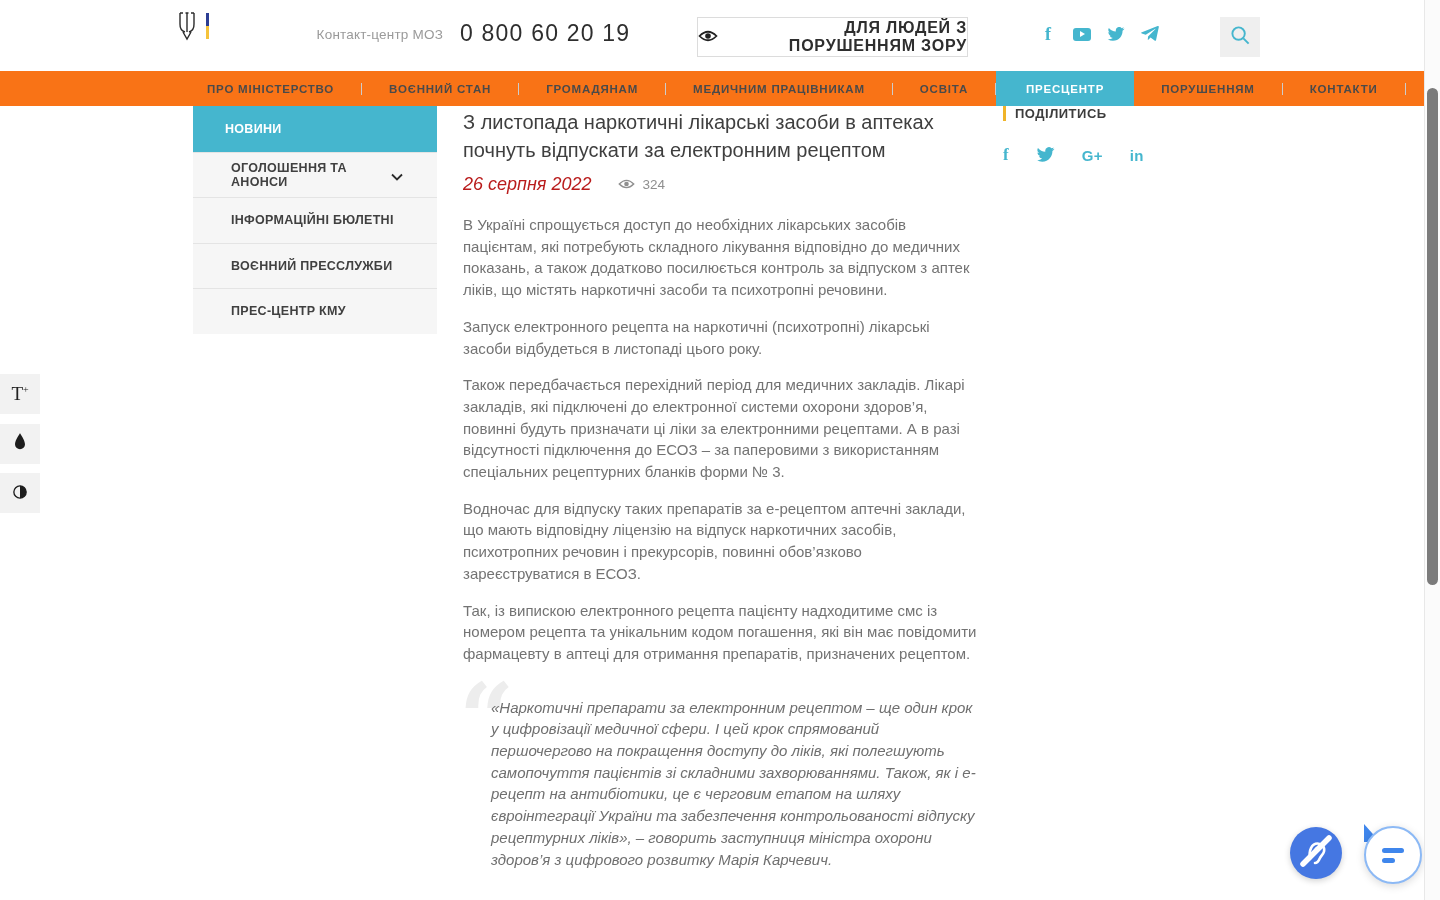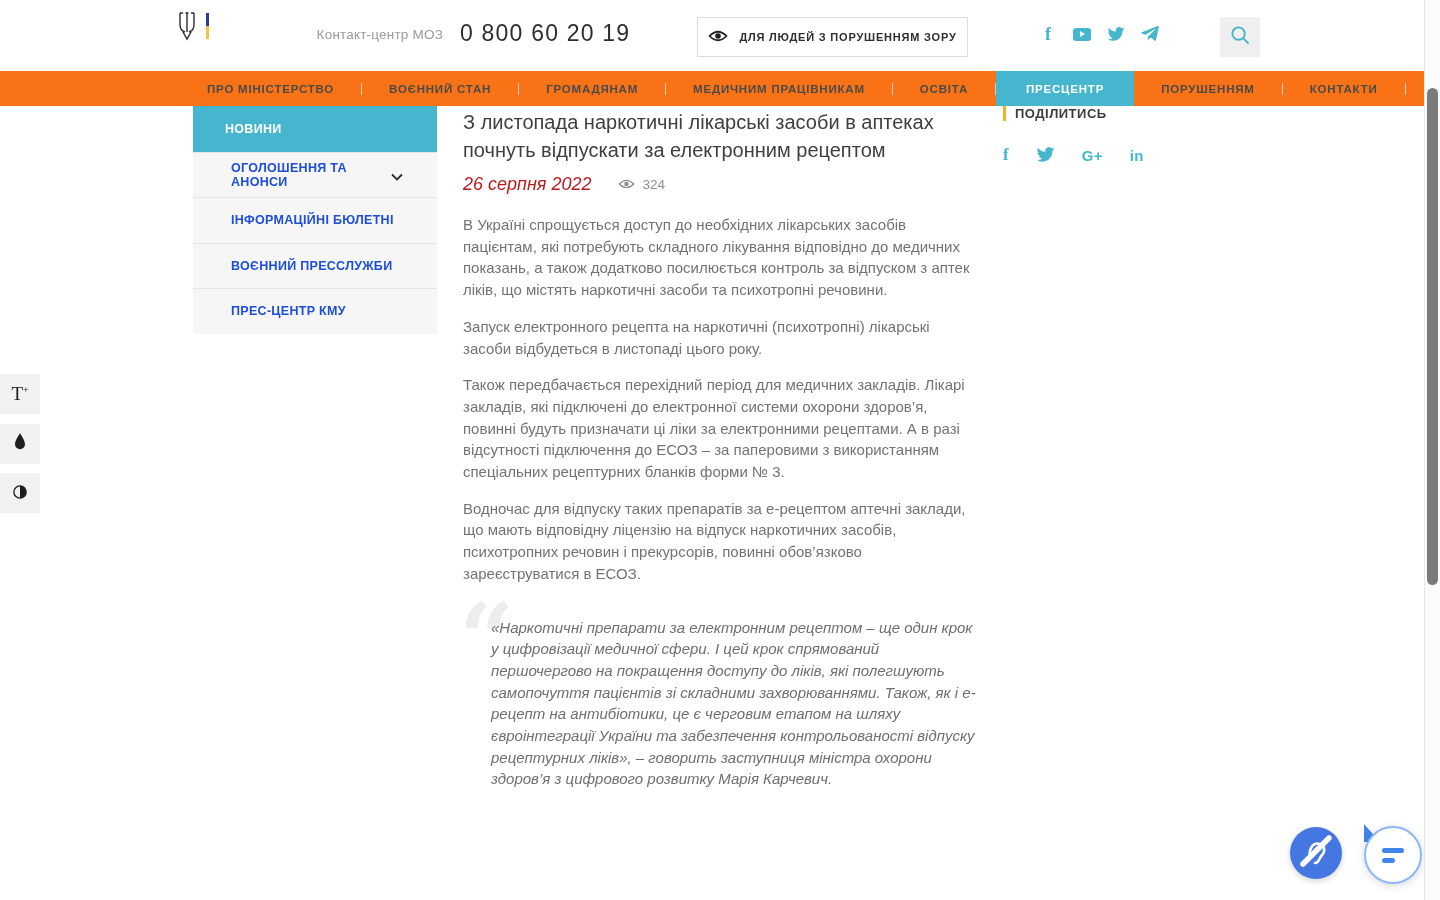--- a/index.html
+++ b/index.html
@@ -12,21 +12,21 @@
   .logo-wrap { position:absolute; left:176px; top:11px; display:flex; align-items:flex-start; cursor:pointer; }
   .flagbar { width:3px; height:26px; margin-left:8px; margin-top:2px; display:flex; flex-direction:column; }
   .flagbar .fb-b { flex:1; background:#2c3e94; }
   .flagbar .fb-y { flex:1; background:#f5c33b; }
   .contact-label { position:absolute; left:240px; top:27px; width:203px; text-align:right;
                    font-size:13.5px; color:#9a9a9a; letter-spacing:.2px; }
   .phone { position:absolute; left:460px; top:20px; font-size:23px; color:#2e2e2e; letter-spacing:1.2px; }
   .a11y-btn { position:absolute; left:697px; top:17px; width:271px; height:40px; background:#fff;
               border:1px solid #dcdcdc; display:flex; align-items:center; justify-content:center;
               gap:11px; cursor:pointer; }
-  .a11y-btn span.lbl { font-size:11px; font-weight:700; color:#2e2e2e; letter-spacing:.8px; }
+  .a11y-btn span.lbl { font-size:16px; font-weight:700; color:#2e2e2e; letter-spacing:.8px;text-align:right; }
   .header-social { position:absolute; left:1038px; top:24px; display:flex; align-items:center; gap:14px; }
   .hs-icon { width:20px; height:20px; display:flex; align-items:center; justify-content:center; cursor:pointer; }
   .fb-glyph { font-family:"Liberation Serif", serif; font-weight:700; font-size:18px; color:#45b6ce; }
   .yt-box { width:18px; height:13px; background:#45b6ce; border-radius:3px; position:relative; }
   .yt-box::after { content:""; position:absolute; left:7px; top:3.5px; width:0; height:0;
                    border-left:5px solid #fff; border-top:3px solid transparent; border-bottom:3px solid transparent; }
   .search-btn { position:absolute; left:1220px; top:17px; width:40px; height:40px; background:#efefef;
                 border:none; display:flex; align-items:center; justify-content:center; cursor:pointer; }
 
   
@@ -34,21 +34,21 @@
               display:flex; align-items:center; padding-left:180px; }
   .nav-item { font-size:11.5px; font-weight:700; letter-spacing:.8px; color:#4a4a4a;
               padding:0 27px; cursor:pointer; white-space:nowrap; }
   .nav-item.active { background:#45b6ce; color:#fff; height:35px; display:flex; align-items:center; padding:0 30px; }
   .nav-sep { width:1px; height:12px; background:#cccccc; }
 
   
   .sidebar { position:absolute; left:193px; top:106px; width:244px; }
   .side-item { height:45.5px; background:#f6f6f6; display:flex; align-items:center;
                padding-left:38px; padding-right:30px; position:relative;
-               font-size:12.5px; font-weight:700; letter-spacing:.3px; color:#1d4ed8;
+               font-size:12.5px; font-weight:700; letter-spacing:.3px; color:#404040;
                border-top:1px solid #e4e4e4; cursor:pointer; }
   .side-item:first-child { border-top:none; }
   .side-item.active { background:#45b6ce; color:#fff; border-top:none;padding-left:32px; }
   .side-item .chev { position:absolute; right:34px; top:17px; }
 
   
   .article { position:absolute; left:463px; top:106px; width:514px; }
   .article-title { font-size:20px; line-height:28px; font-weight:500; color:#3f3f3f; margin-top:2px; }
   .meta-row { margin-top:10px; display:flex; align-items:center; gap:14px; }
   .meta-date { font-size:18px; color:#b91c1c;font-style:italic; }
@@ -215,20 +215,21 @@
           </svg>
         </span>
         <span class="cnt">324</span>
       </span>
     </div>
 
     <p class="first">В Україні спрощується доступ до необхідних лікарських засобів пацієнтам, які потребують складного лікування відповідно до медичних показань, а також додатково посилюється контроль за відпуском з аптек ліків, що містять наркотичні засоби та психотропні речовини.</p>
     <p>Запуск електронного рецепта на наркотичні (психотропні) лікарські засоби відбудеться в листопаді цього року.</p>
     <p>Також передбачається перехідний період для медичних закладів. Лікарі закладів, які підключені до електронної системи охорони здоров’я, повинні будуть призначати ці ліки за електронними рецептами. А в разі відсутності підключення до ЕСОЗ – за паперовими з використанням спеціальних рецептурних бланків форми № 3.</p>
     <p>Водночас для відпуску таких препаратів за е-рецептом аптечні заклади, що мають відповідну ліцензію на відпуск наркотичних засобів, психотропних речовин і прекурсорів, повинні обов’язково зареєструватися в ЕСОЗ.</p>
+    <p>Так, із випискою електронного рецепта пацієнту надходитиме смс із номером рецепта та унікальним кодом погашення, які він має повідомити фармацевту в аптеці для отримання препаратів, призначених рецептом.</p>
 
     <div class="quote-block">
       <span class="quote-mark">“</span>
       <div class="quote-text">«Наркотичні препарати за електронним рецептом – ще один крок у цифровізації медичної сфери. І цей крок спрямований першочергово на покращення доступу до ліків, які полегшують самопочуття пацієнтів зі складними захворюваннями. Також, як і е-рецепт на антибіотики, це є черговим етапом на шляху євроінтеграції України та забезпечення контрольованості відпуску рецептурних ліків», – говорить заступниця міністра охорони здоров’я з цифрового розвитку Марія Карчевич.</div>
     </div>
 
   </main>
 
   <aside class="share-col">
     <div class="share-title">ПОДІЛИТИСЬ</div>

